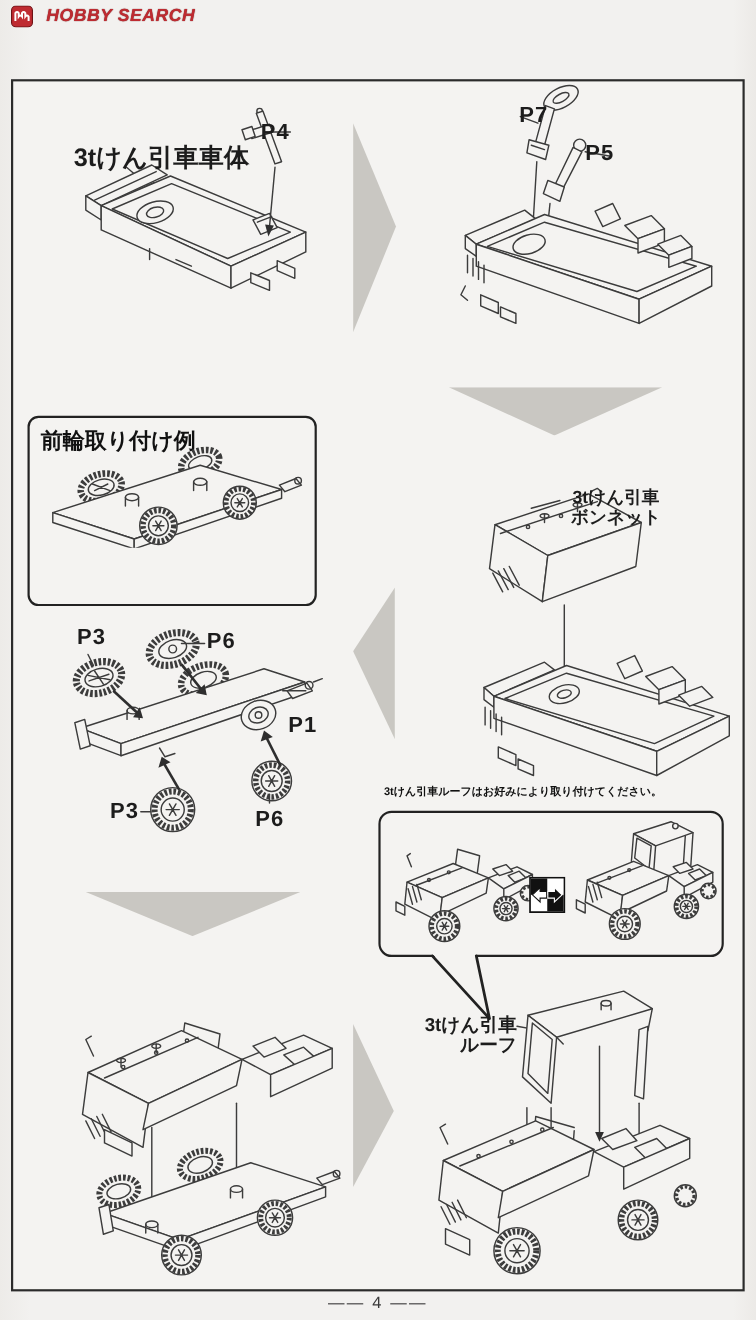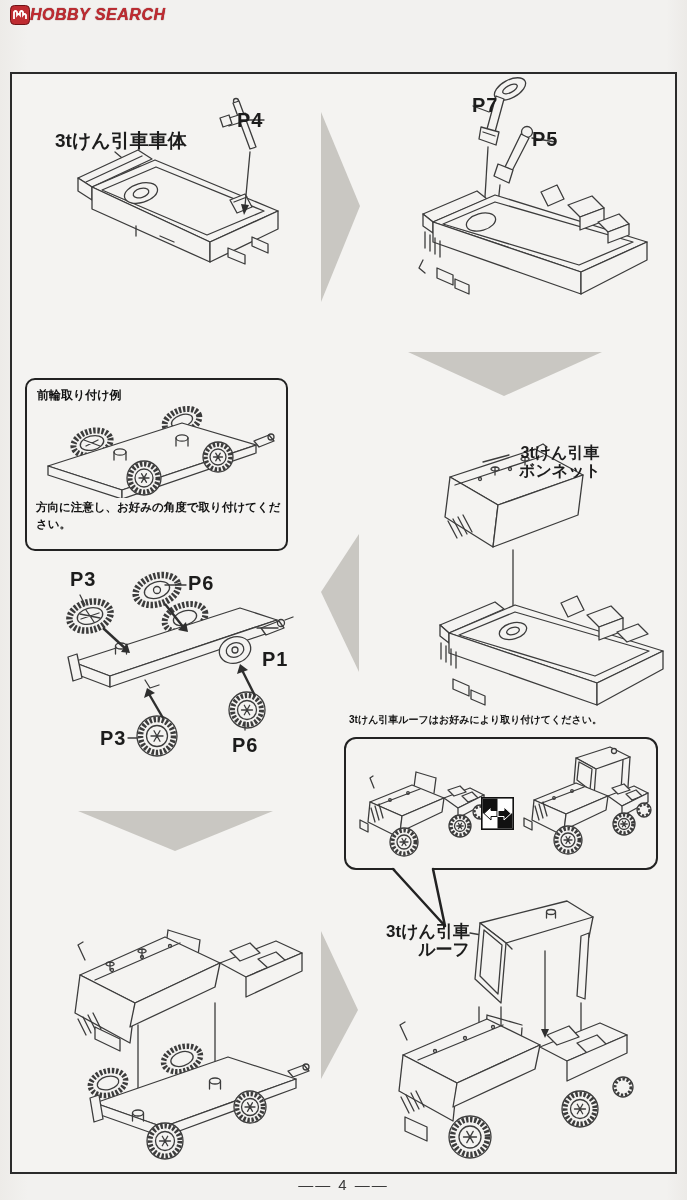--- a/index.html
+++ b/index.html
@@ -1,34 +1,34 @@
 <!DOCTYPE html>
 <html><head>
 <meta charset="utf-8">
 <style>
   html,body{margin:0;padding:0;}
   body{background:#e7e5e2;font-family:"Liberation Sans","DejaVu Sans",sans-serif;}
   #page{position:relative;width:687px;height:1200px;background:linear-gradient(90deg,#edebe8 0%,#f2f1ef 4%,#f2f1ef 97%,#eceae7 100%);overflow:hidden;}
   
   .banner{position:absolute;left:8px;top:9px;width:671px;height:37px;background:#151515;}
   .banner-title{position:absolute;left:0;top:0;width:100%;height:37px;line-height:38px;text-align:center;color:#ffffff;font-size:25px;font-weight:bold;letter-spacing:2px;}
-  .logo{position:absolute;left:10px;top:5px;display:flex;align-items:center;gap:0;z-index:5;justify-content:center;}
+  .logo{position:absolute;left:10px;top:5px;display:flex;align-items:center;gap:12px;z-index:5;justify-content:center;}
   .logo-text{color:#bf2b31;font-size:16px;font-style:italic;font-weight:bold;letter-spacing:.5px;text-shadow:0 0 1px #5e1113;}
   
   .frame{position:absolute;left:10px;top:72px;width:663px;height:1098px;border:2px solid #2b2b2b;background:#f4f3f1;}
   
   .arrow{position:absolute;}
   
   .lbl{position:absolute;color:#1c1c1c;font-weight:bold;white-space:nowrap;}
   .part{font-size:20px;letter-spacing:1px;}
-  .jp19{font-size:19px;}
+  .jp19{font-size:23px;margin-left:12px;}
   .jp16{font-size:16px;line-height:18px;}
   .jp17{font-size:17px;line-height:18px;}
   .note-box{position:absolute;left:25px;top:378px;width:263px;height:173px;border:2.5px solid #222;border-radius:10px;background:#f4f3f1;box-sizing:border-box;}
-  .note-title{position:absolute;left:10px;top:7px;font-size:12px;font-weight:bold;color:#111;}
+  .note-title{position:absolute;left:10px;top:7px;font-size:20px;font-weight:bold;color:#111;}
   .note-text{position:absolute;left:9px;top:119px;width:246px;font-size:11.5px;font-weight:bold;color:#111;line-height:17px;}
   .roof-note{position:absolute;left:349px;top:713px;width:335px;font-size:10px;font-weight:bold;color:#111;}
   .bubble{position:absolute;left:344px;top:737px;width:314px;height:133px;border:2.5px solid #222;border-radius:12px;background:#f4f3f1;box-sizing:border-box;}
   .bubble-tail{position:absolute;left:383px;top:866px;}
   .swap{position:absolute;left:481px;top:797px;width:33px;height:33px;}
   .pagenum{position:absolute;left:0;top:1176px;width:100%;text-align:center;font-size:15px;color:#3a3a3a;letter-spacing:2px;}
   .ill{position:absolute;}
   svg{display:block;}
   .s{stroke:#3c3c3c;stroke-width:1.3;fill:none;stroke-linejoin:round;stroke-linecap:round;}
   .f{stroke:#3c3c3c;stroke-width:1.3;fill:#f4f3f1;stroke-linejoin:round;}
@@ -176,21 +176,20 @@
         <circle class="tread" cx="112" cy="72" r="14" stroke-width="5"></circle>
         <circle class="s" cx="112" cy="72" r="9"></circle>
         <path class="s" d="M107,72 L117,72 M109.5,67.7 L114.5,76.3 M114.5,67.7 L109.5,76.3" stroke-width="1.8"></path>
         <circle class="f" cx="186" cy="51" r="15"></circle>
         <circle class="tread" cx="186" cy="51" r="12.5" stroke-width="4.5"></circle>
         <circle class="s" cx="186" cy="51" r="8"></circle>
         <path class="s" d="M181.5,51 L190.5,51 M183.7,47.2 L188.3,54.8 M188.3,47.2 L183.7,54.8" stroke-width="1.8"></path>
       </g>
     </svg>
     <div class="note-text">
-      <div>方向に注意し、お好みの角度で取り付けてください。</div>
     </div>
   </div>
 
   <svg class="ill" style="left:395px;top:435px;" width="290" height="275" viewBox="0 0 290 275">
     <g>
 
       <path class="s" d="M114,20 L88,27"></path>
 
       <polygon class="f" points="55,42 140,14 188,40 103,70"></polygon>
       <polygon class="f" points="55,42 103,70 98,112 50,82"></polygon>

